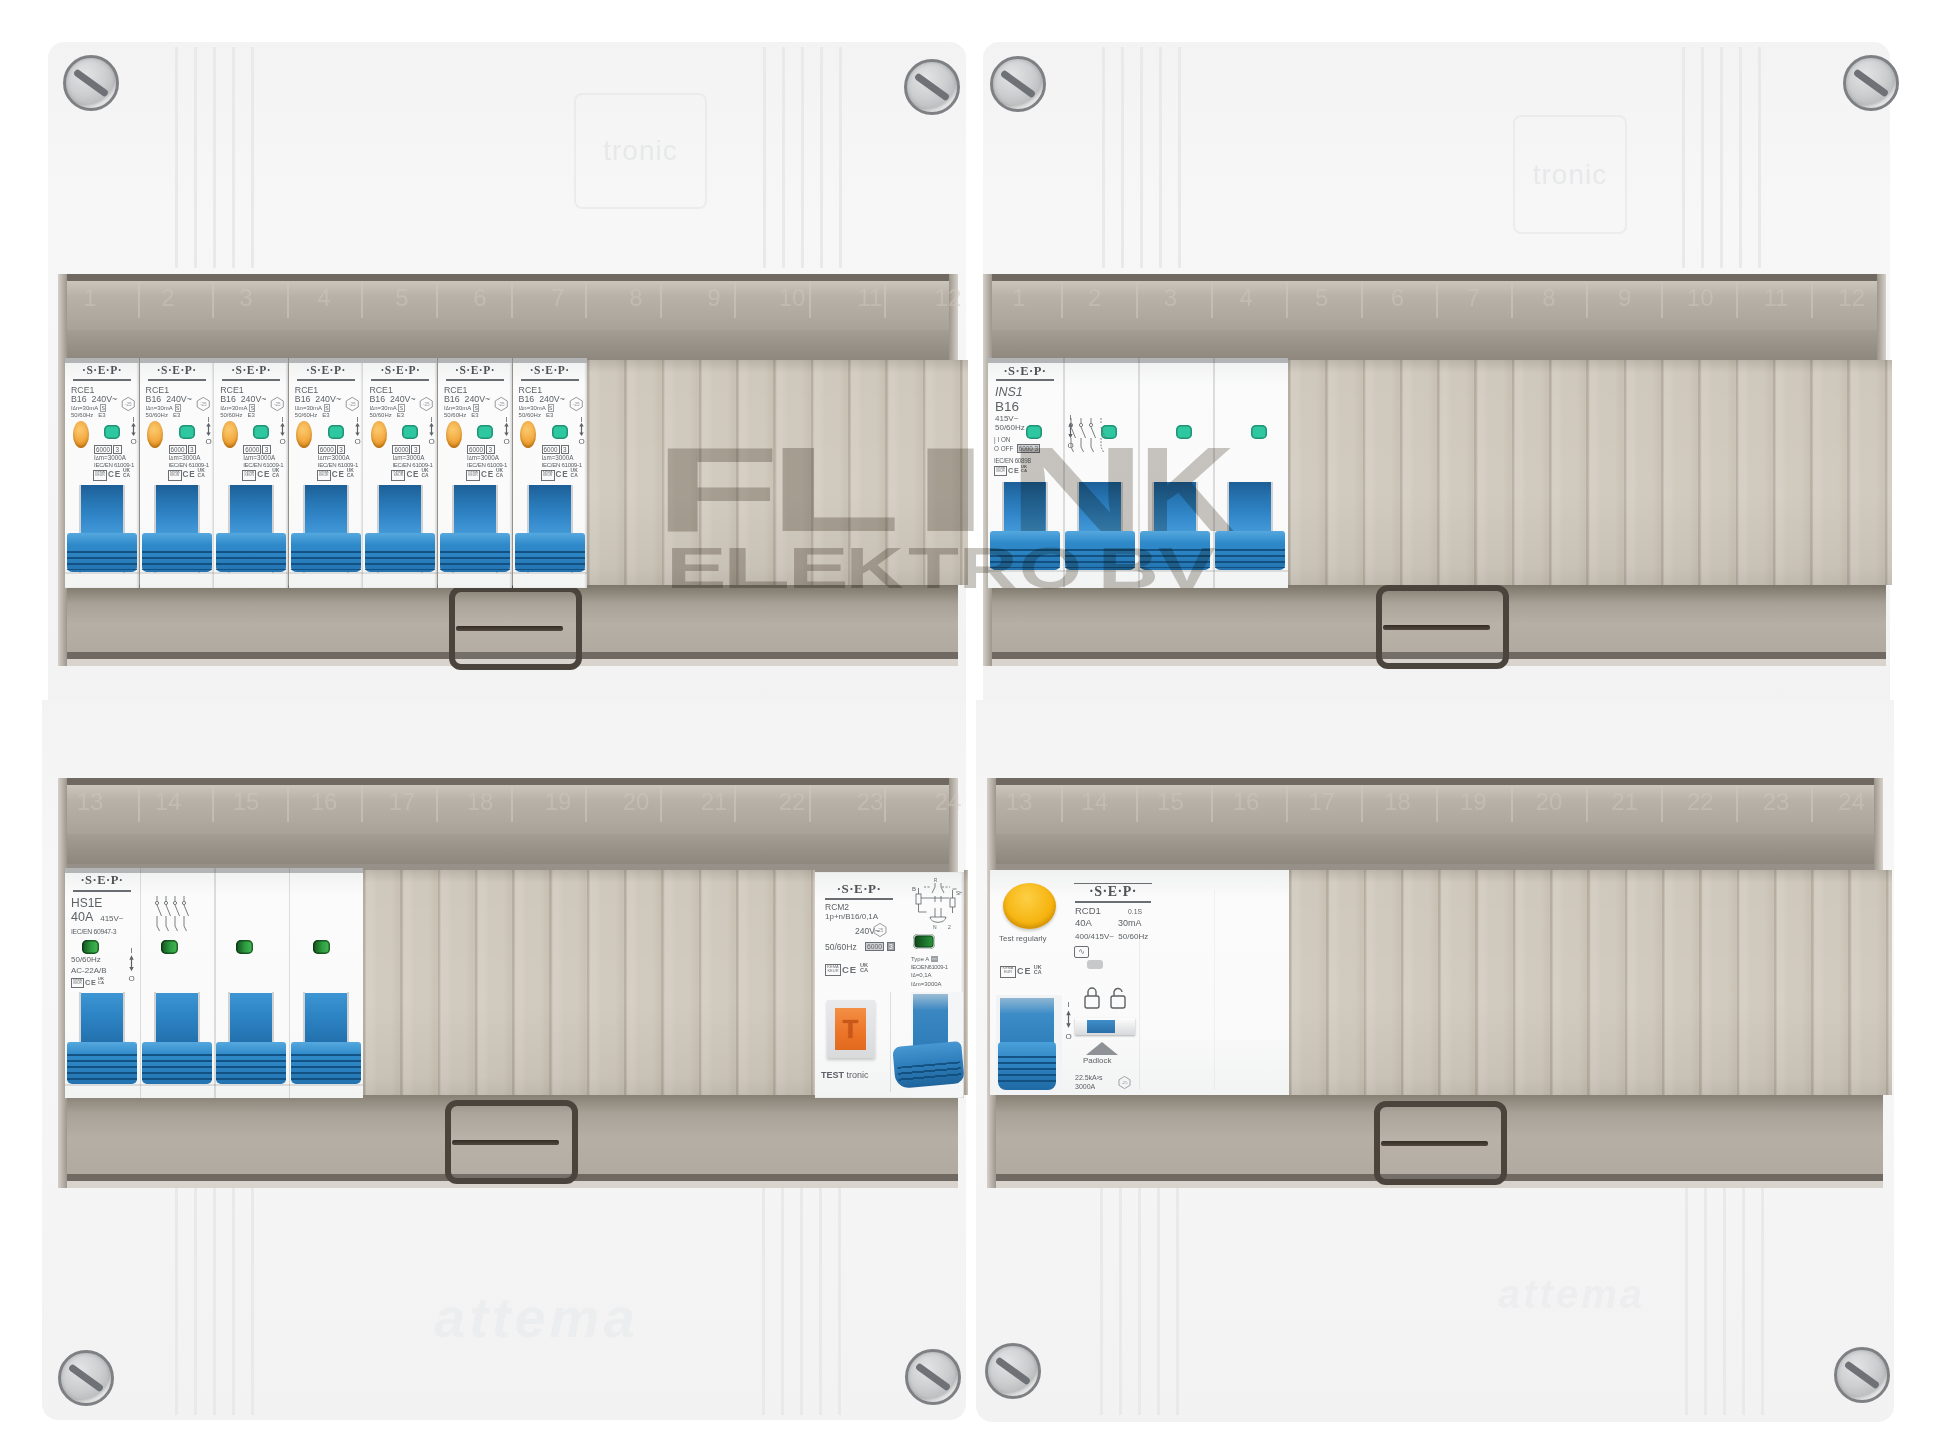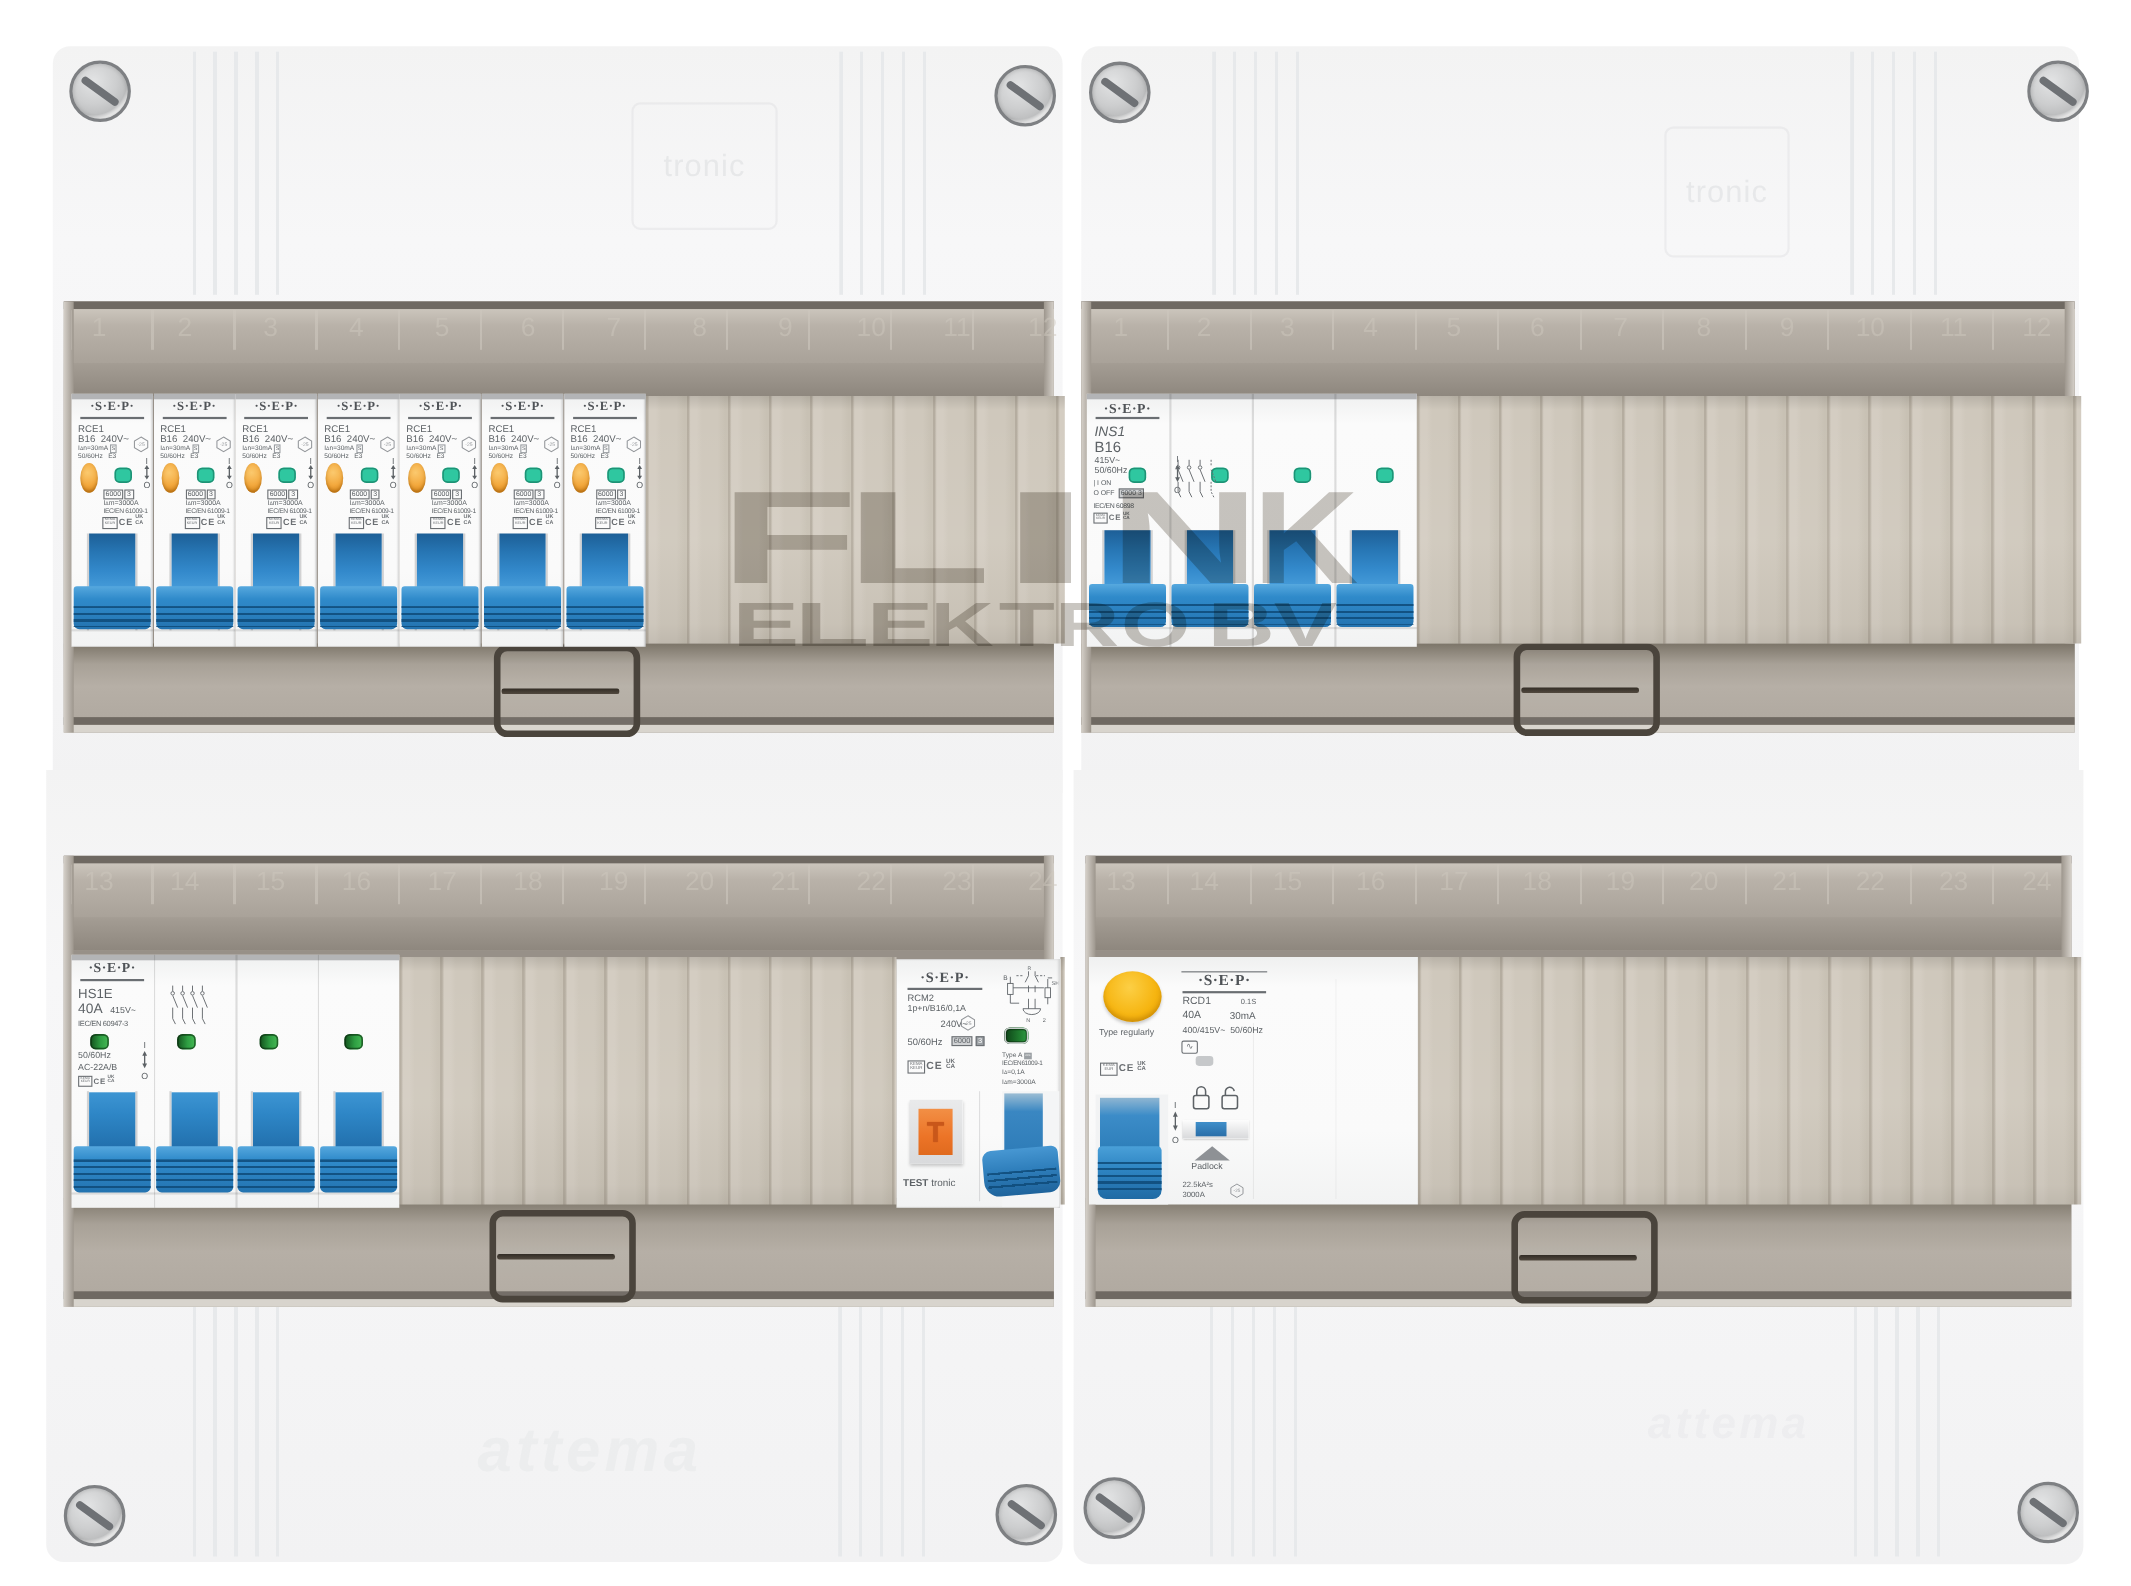--- a/index.html
+++ b/index.html
@@ -706,21 +706,21 @@
 <div class="num" style="left:1684.3px;top:788px;width:32px;text-align:center;">22</div>
 <div class="num" style="left:1760.0px;top:788px;width:32px;text-align:center;">23</div>
 <div class="num" style="left:1835.7px;top:788px;width:32px;text-align:center;">24</div>
 
 <div class="a" style="left:988px;top:786px;width:893px;height:36px;background:repeating-linear-gradient(90deg,rgba(0,0,0,0) 0 73px,rgba(205,199,190,.6) 73px 75px);"></div>
 
 <div class="covers" style="left:1289px;top:870px;width:603px;height:225px;"></div>
 
 <div class="brk" style="left:990px;top:870px;width:299px;height:225px;">
     <div class="a" style="left:13px;top:13px;width:53px;height:46px;border-radius:50%;background:radial-gradient(ellipse at 45% 32%,#fccf45,#f6b511 58%,#e7a204 96%);box-shadow:0 2px 3px rgba(0,0,0,.2), inset 0 -3px 4px rgba(160,100,0,.4);"></div>
-    <div class="t" style="left:9px;top:64px;font-size:8px;">Type regularly</div>
+    <div class="t" style="left:9px;top:64px;font-size:8px;">Test regularly</div>
     <div class="a sep" style="left:84px;top:13px;width:78px;text-align:center;font-size:14px;letter-spacing:.5px;border-top:1.5px solid #6a6e72;">·S·E·P·</div>
     <div class="a" style="left:85px;top:31px;width:76px;height:1.5px;background:#6a6e72;"></div>
     <div class="t" style="left:85px;top:35px;font-size:9.5px;">RCD1</div>
     <div class="t" style="left:138px;top:38px;font-size:6.8px;">0.1S</div>
     <div class="t" style="left:85px;top:47px;font-size:9.5px;">40A</div>
     <div class="t" style="left:128px;top:48px;font-size:9px;">30mA</div>
     <div class="t" style="left:85px;top:62px;font-size:8px;">400/415V~&nbsp;&nbsp;50/60Hz</div>
     <div class="a" style="left:84px;top:76px;width:13px;height:10px;border:1px solid #6b6f73;border-radius:2px;color:#6b6f73;font-size:8px;line-height:9px;text-align:center;">∿</div>
     <div class="ind" style="left:97px;top:90px;width:16px;height:9px;background:#c6c8ca;border-radius:3px;"></div>
     <div class="a" style="left:10px;top:96px;width:14px;height:10px;border:1px solid #6b6f73;color:#6b6f73;font-size:3.8px;line-height:3.8px;text-align:center;letter-spacing:0;">KEMA<br>EUR</div>

